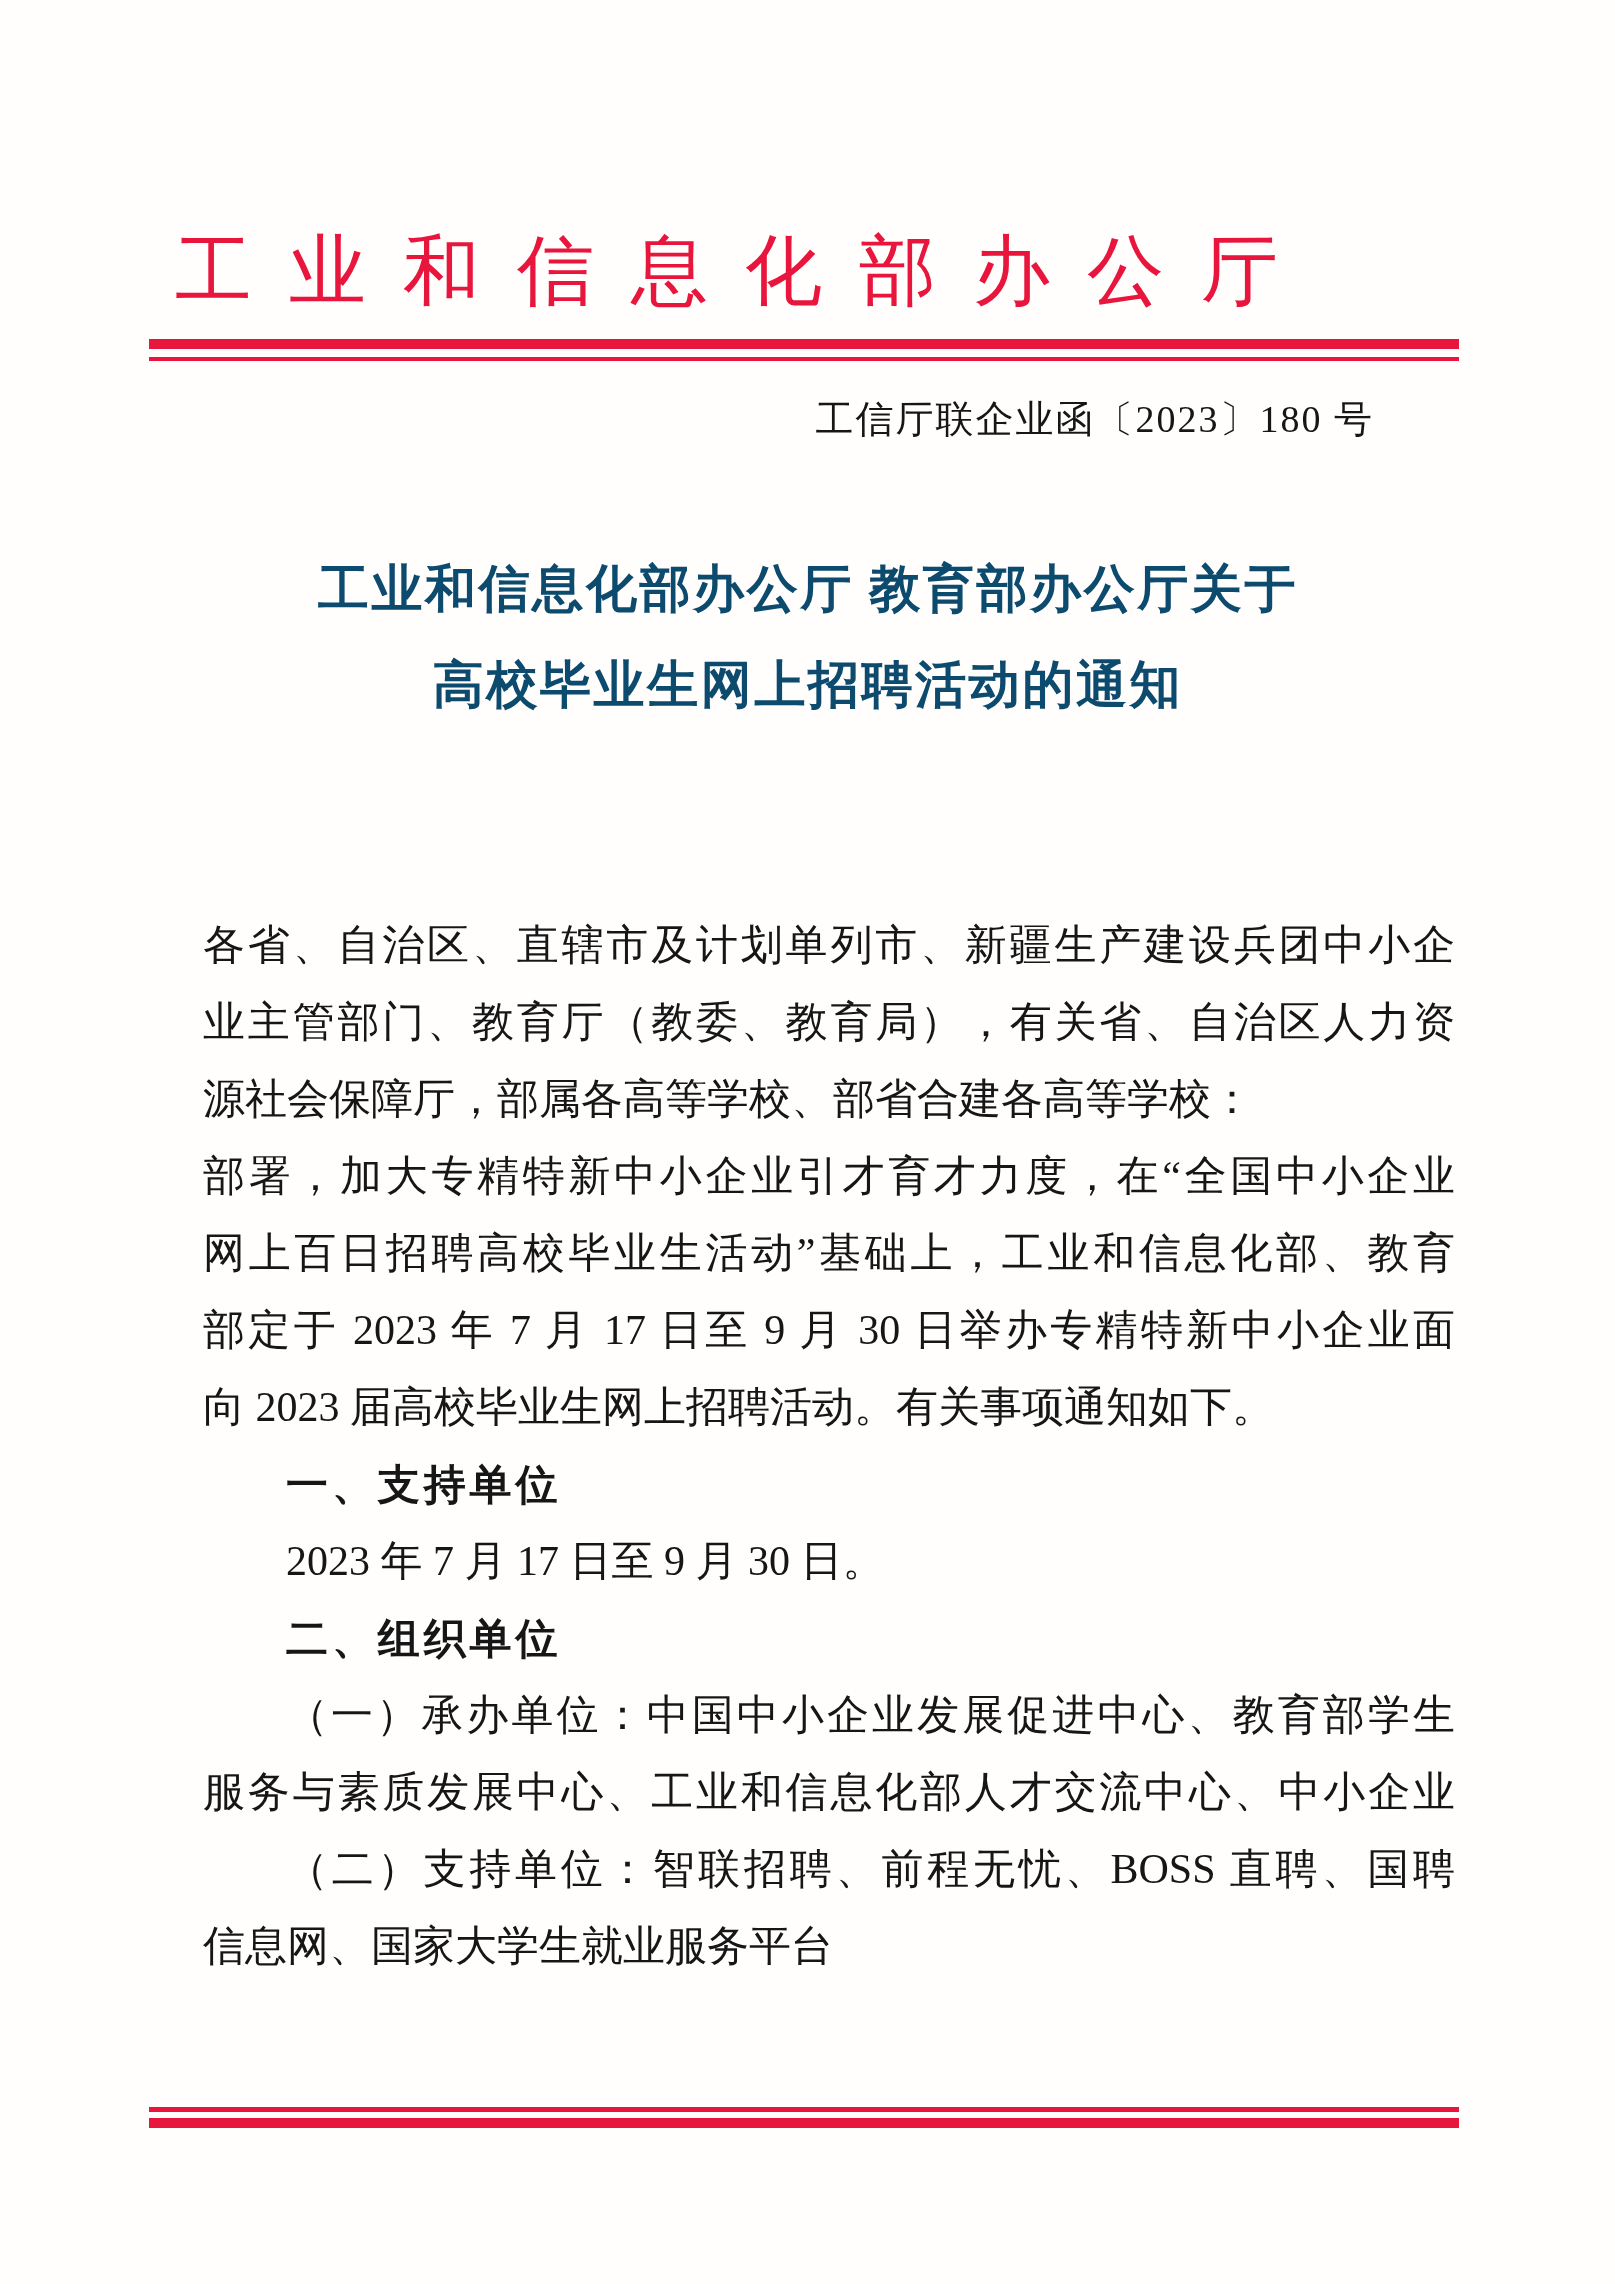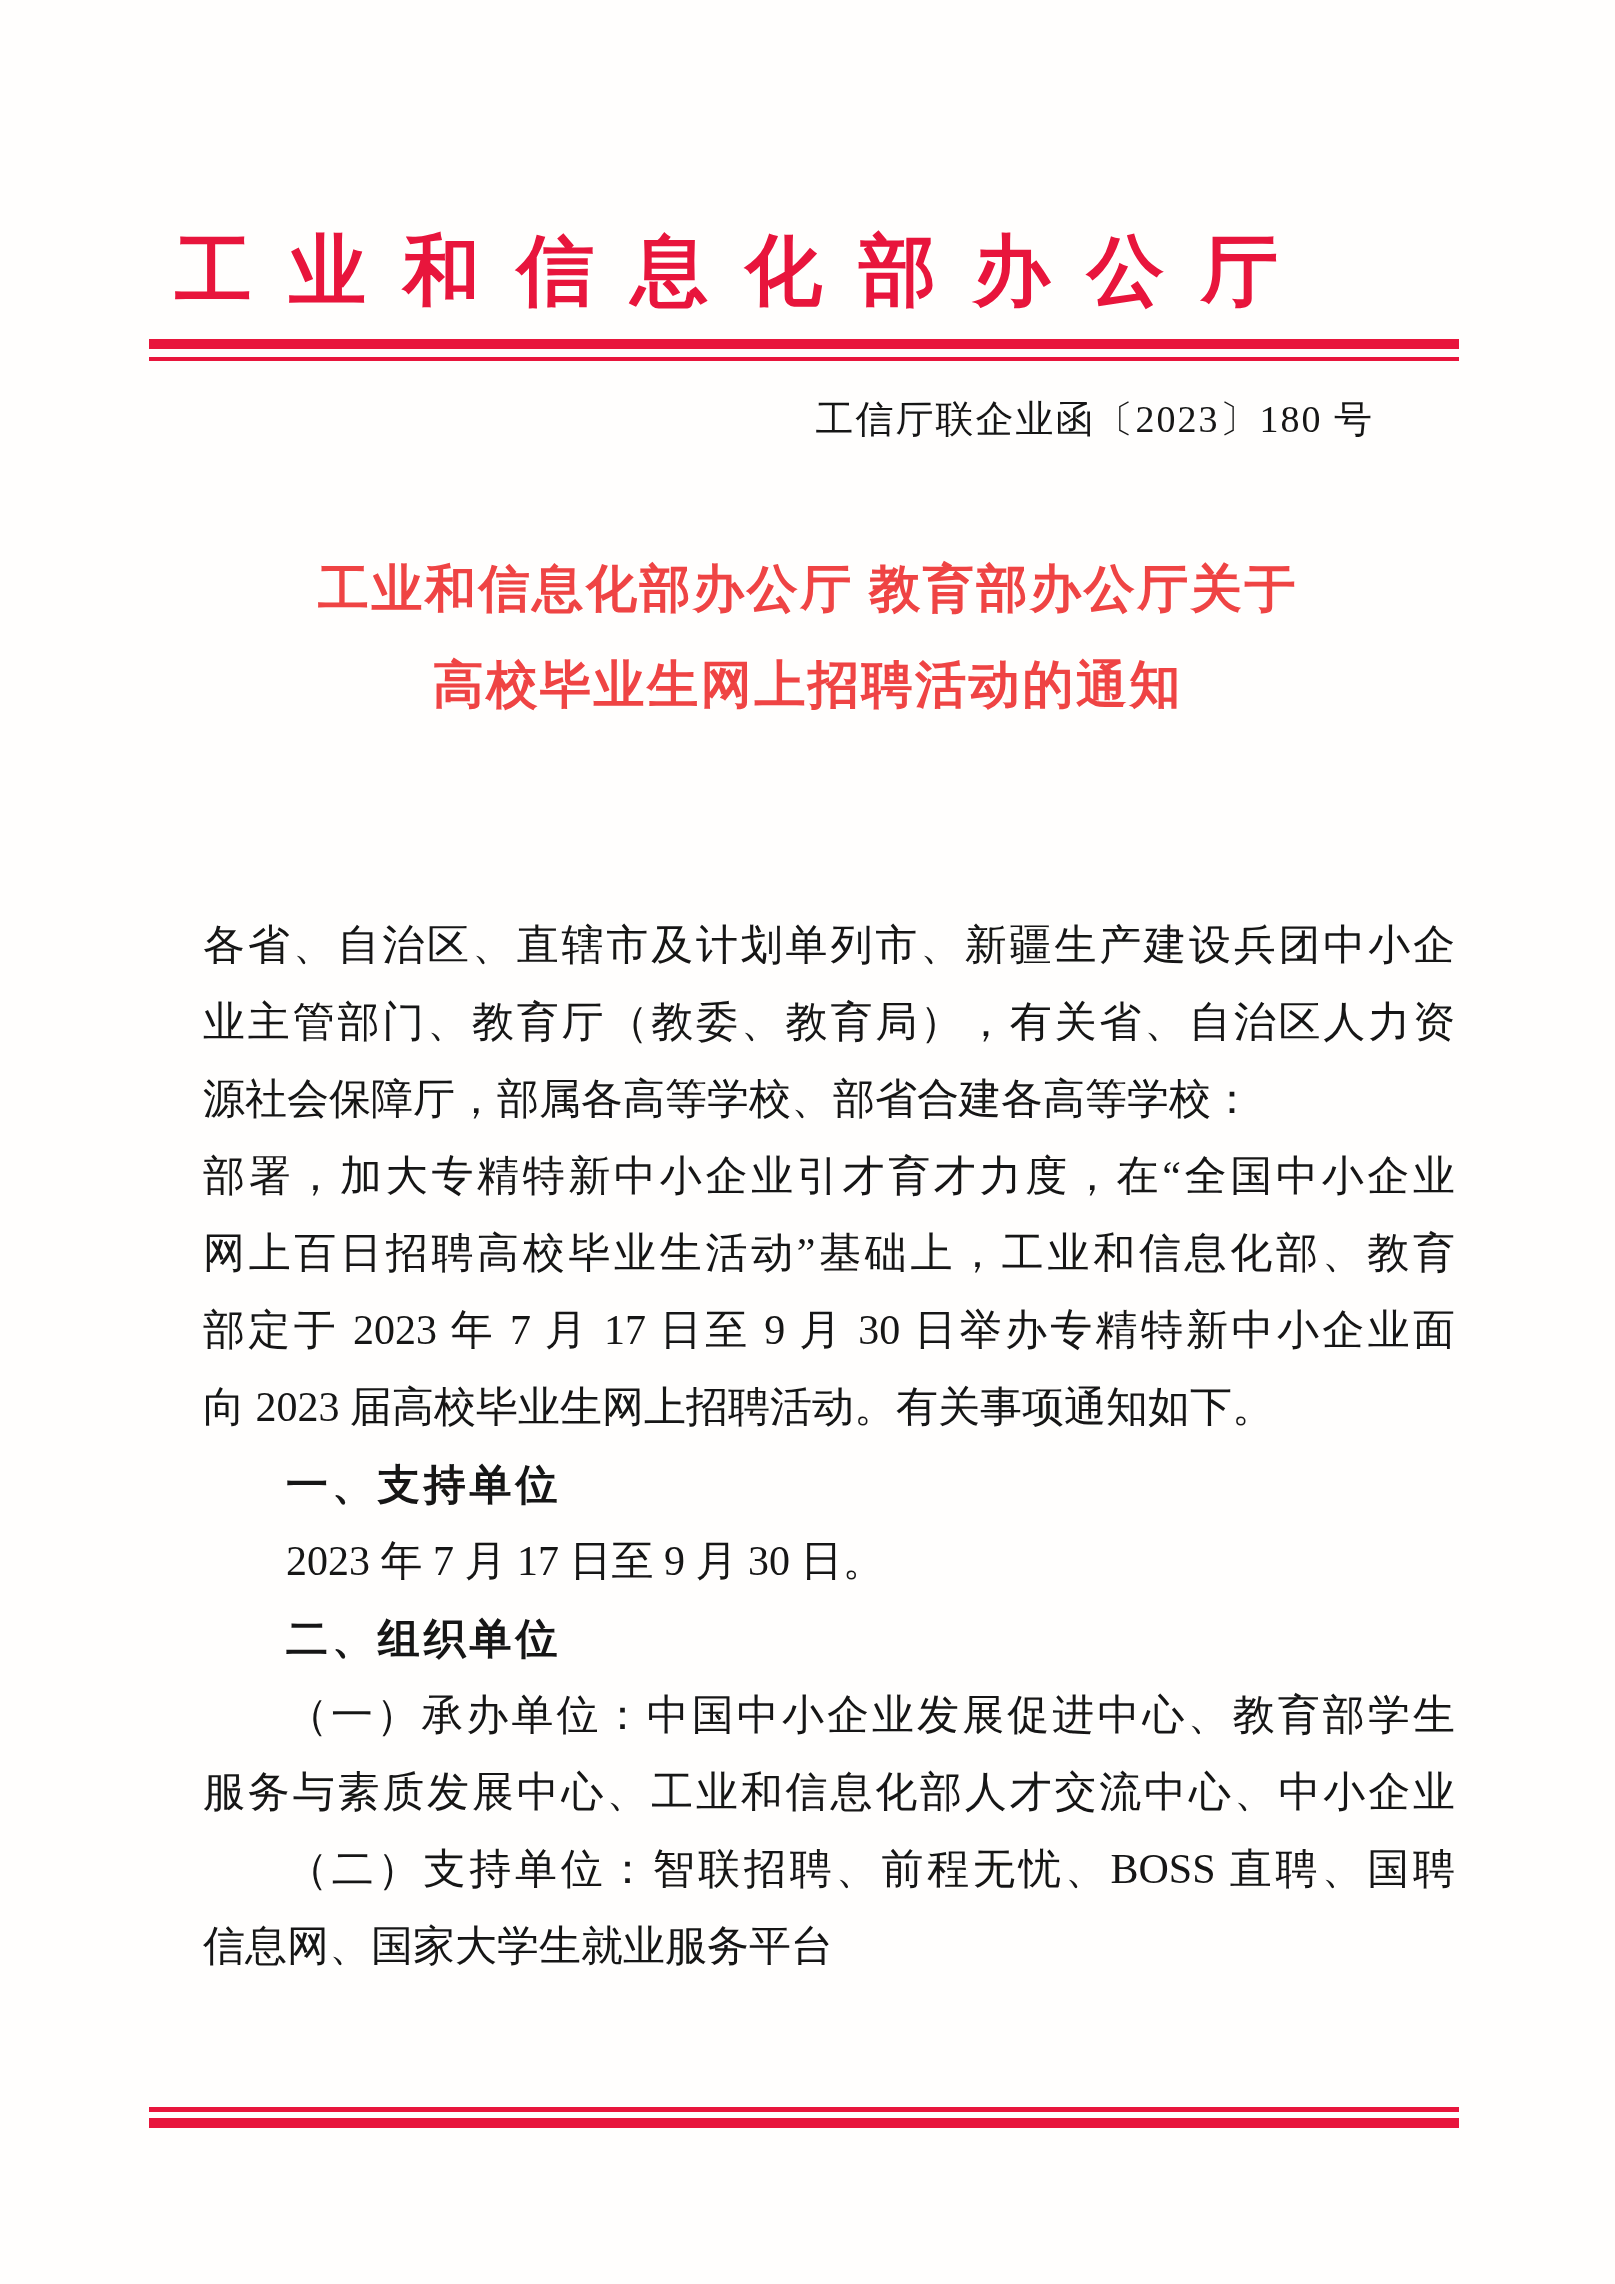--- a/index.html
+++ b/index.html
@@ -16,21 +16,21 @@
     font-family: "Liberation Serif", "DejaVu Serif", serif;
   }
   .letterhead {
     position: absolute;
     top: 220px; left: 0;
     width: 1453px;
     box-sizing: border-box;
     text-align: center;
     color: var(--accent);
     font-size: 77px;
-    font-weight: bold;
+    font-weight: normal;
     letter-spacing: 37px;
     padding-left: 37px;
     white-space: nowrap;
     font-family: "Liberation Serif", "DejaVu Serif", serif;
   }
   .rule {
     position: absolute;
     left: 149px;
     width: 1310px;
     background: var(--accent);
@@ -46,21 +46,21 @@
     font-size: 38px;
     letter-spacing: 2px;
     color: var(--ink);
     white-space: nowrap;
   }
   .title {
     position: absolute;
     top: 541px; left: 0;
     width: 1616px;
     text-align: center;
-    color: #ef4444;
+    color: #0c4a6e;
     font-size: 51px;
     font-weight: bold;
     letter-spacing: 2.6px;
   }
   .title-line { line-height: 96px; white-space: nowrap; }
   .body-text {
     position: absolute;
     top: 907px;
     left: 203px;
     width: 1252px;

